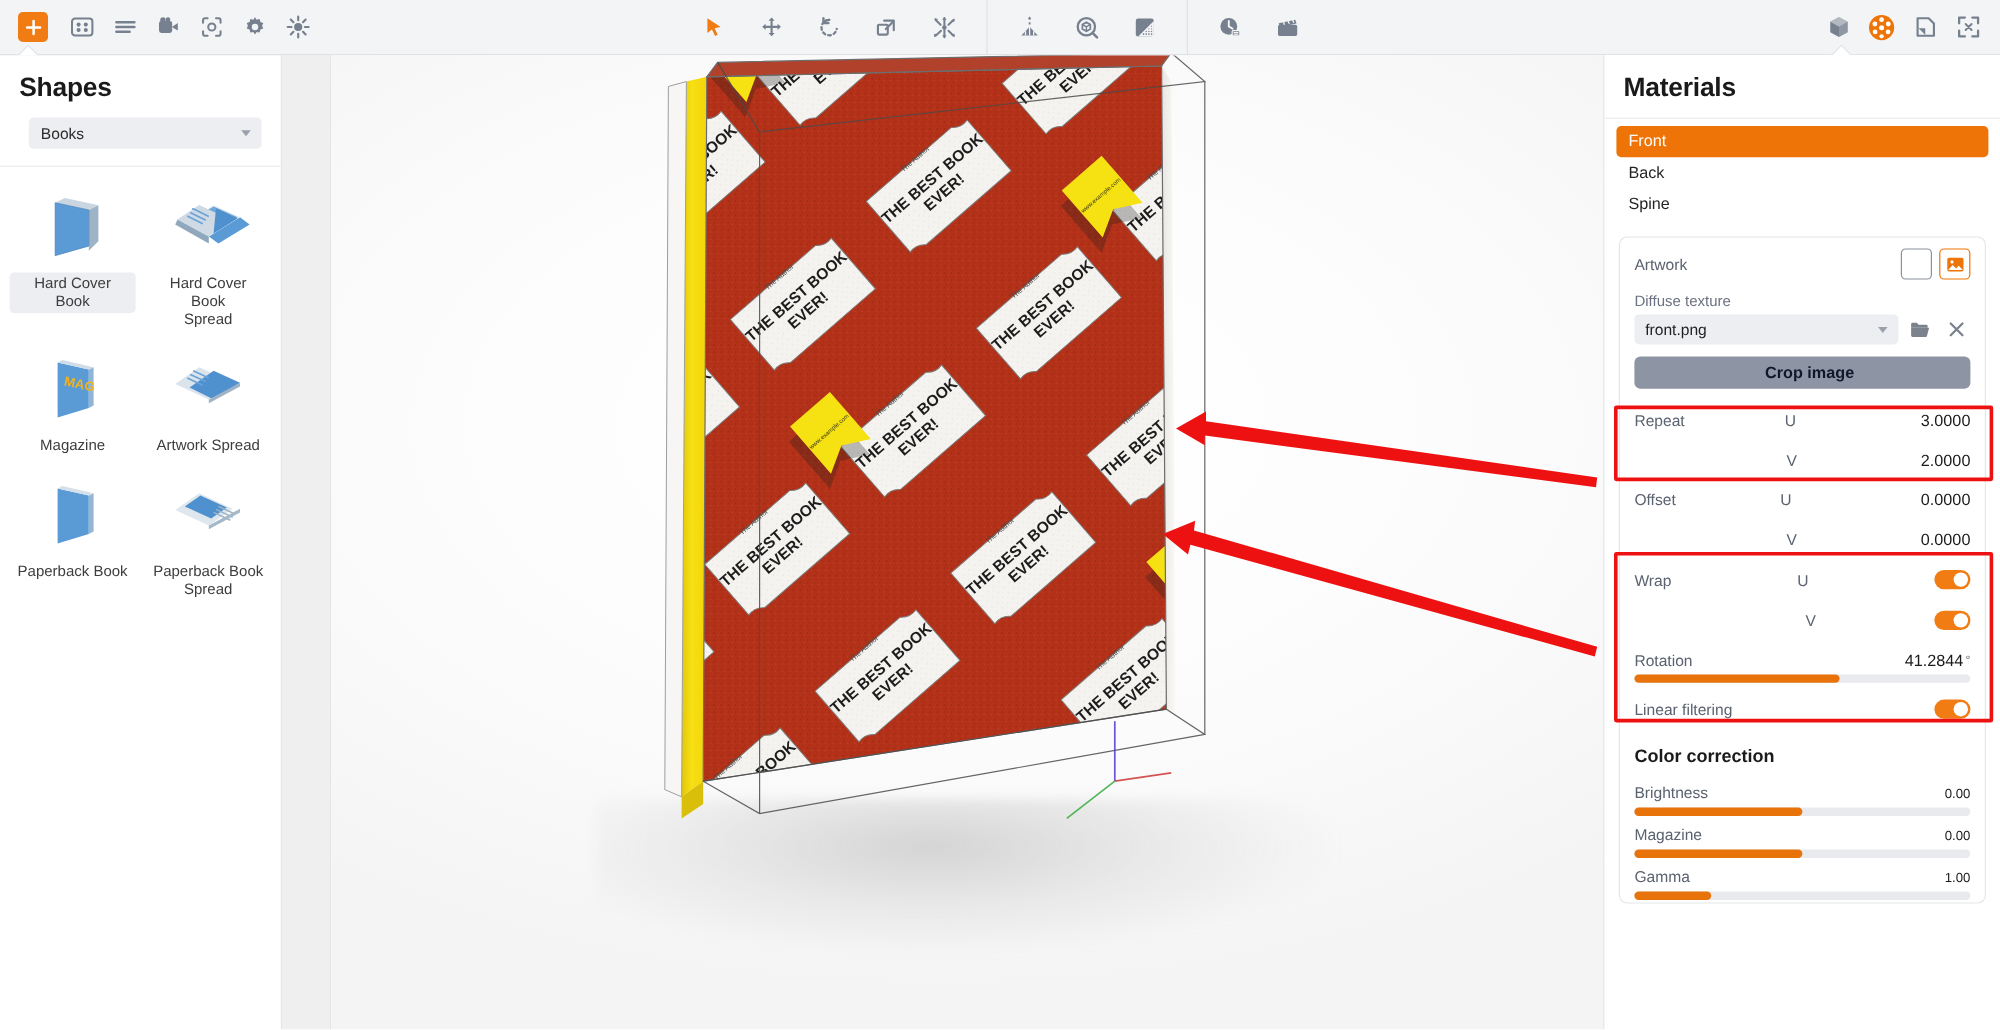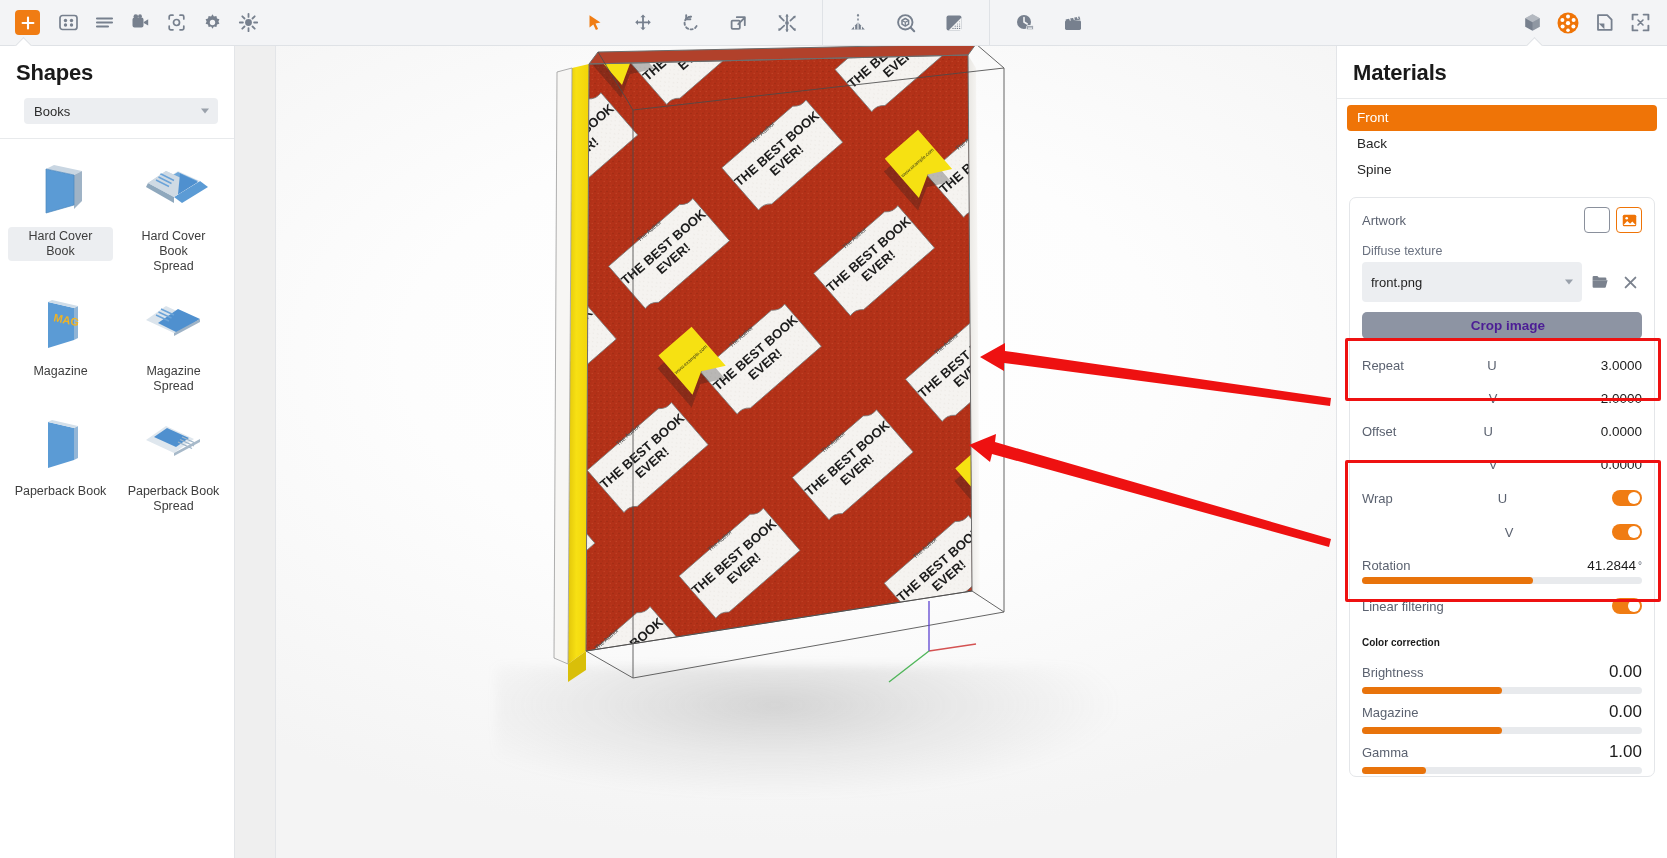--- a/index.html
+++ b/index.html
@@ -183,35 +183,35 @@
   }
   .img-btn {
     width: 26px; height: 26px; border-radius: 4px;
     border: 1.5px solid #ef7407; background: #ffffff;
     margin-left: 6px; display: flex; align-items: center; justify-content: center;
     cursor: pointer;
   }
   .sub-lbl { font-size: 12.5px; color: #6b7280; padding: 2px 12px 4px 12px; }
   .tex-row { display: flex; align-items: center; padding: 0 12px 10px 12px; gap: 6px; }
   .tex-select {
-    position: relative; flex: 1; height: 40px;
+    position: relative; flex: 1; height: 25px;
     background: #eceef1; border-radius: 4px;
     display: flex; align-items: center; padding: 0 22px 0 9px;
     font-size: 13px; color: #1f1f1f; cursor: pointer;
   }
   .tex-select .caret {
     position: absolute; right: 9px; top: 50%; transform: translateY(-50%);
     width: 0; height: 0;
     border-left: 4px solid transparent; border-right: 4px solid transparent;
     border-top: 5px solid #9aa1ab;
   }
   .icon-btn { width: 24px; height: 24px; display: flex; align-items: center; justify-content: center; color: #7b828e; cursor: pointer; }
   .crop-btn {
     margin: 0 12px 10px 12px; height: 27px;
-    background: #8d94a3; color: #4c1d95;
+    background: #8d94a3; color: #0f172a;
     border-radius: 5px; display: flex; align-items: center; justify-content: center;
     font-size: 13.5px; font-weight: bold; cursor: pointer; padding-left: 12px;
   }
   .hl-box {
     position: absolute; border: 3px solid #ee1111; border-radius: 2px;
     pointer-events: none;
   }
   .toggle {
     width: 30px; height: 16px; border-radius: 9px;
     background: #f07c13; position: relative; cursor: pointer; margin-left: auto;
@@ -221,25 +221,25 @@
     position: absolute; top: 2px; right: 2px;
     width: 12px; height: 12px; border-radius: 50%; background: #ffffff;
   }
   .toggle.off .knob { right: auto; left: 2px; }
   .slider-track {
     height: 7px; border-radius: 4px; background: #e8eaed;
     margin: 0 12px 2px 12px; position: relative; cursor: pointer;
   }
   .slider-fill { position: absolute; left: 0; top: 0; height: 7px; border-radius: 4px; background: #e8730b; }
   .sect-head {
-    font-size: 10px; font-weight: bold; color: #1a1a1a;
+    font-size: 15px; font-weight: bold; color: #1a1a1a;
     padding: 14px 12px 8px 12px;
   }
   .cc-row { display: flex; align-items: baseline; padding: 6px 12px 5px 12px; font-size: 13px; color: #5b6270; }
-  .cc-row .val { margin-left: auto; color: #1b1b1b; font-size: 17px; }
+  .cc-row .val { margin-left: auto; color: #1b1b1b; font-size: 11px; }
   .deg { font-size: 10px; color: #5b6270; vertical-align: super; margin-left: 2px; }
 </style>
 </head>
 <body>
 
 <div id="app">
 
   <div class="toolbar">
     <div class="tb-left">
       <div class="tb-btn accent-box" title="Add">
@@ -477,21 +477,21 @@
 
         <div class="shape-cell">
           <div class="shape-thumb">
             <svg width="76" height="62" viewBox="0 0 76 62">
                 <path d="M30 12l28 13-20 14-28-13z" fill="#dbe4ec"></path>
                 <path d="M42 15l22 10-22 14-20-10z" fill="#4f90cf"></path>
                 <path d="M20 21l13 6M22.5 18l13 6M25 15l13 6" stroke="#6ba3d8" stroke-width="1.4"></path>
                 <path d="M38 39l26-14v3L38 42z" fill="#9fb3c6"></path>
               </svg>
           </div>
-          <div class="shape-label">Magazine Spread</div>
+          <div class="shape-label">Artwork Spread</div>
         </div>
 
         <div class="shape-cell">
           <div class="shape-thumb">
             <svg width="70" height="62" viewBox="0 0 70 62">
                 <path d="M22 8l26 6v32l-26 8z" fill="#5b9bd5"></path>
                 <path d="M48 14l4-2v32l-4 2z" fill="#93b6d7"></path>
                 <path d="M22 8l26 6 4-2-26-6z" fill="#d4e0ea"></path>
               </svg>
           </div>

